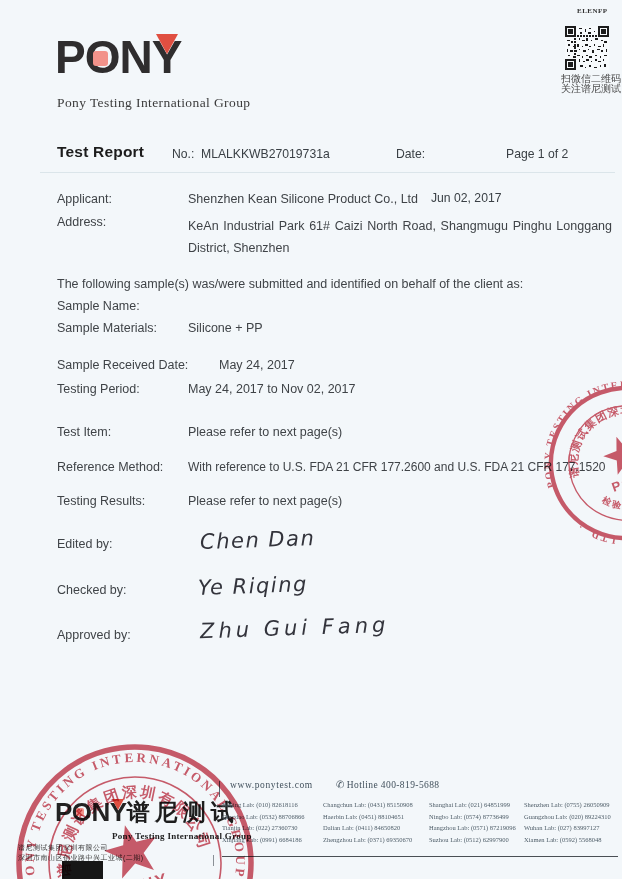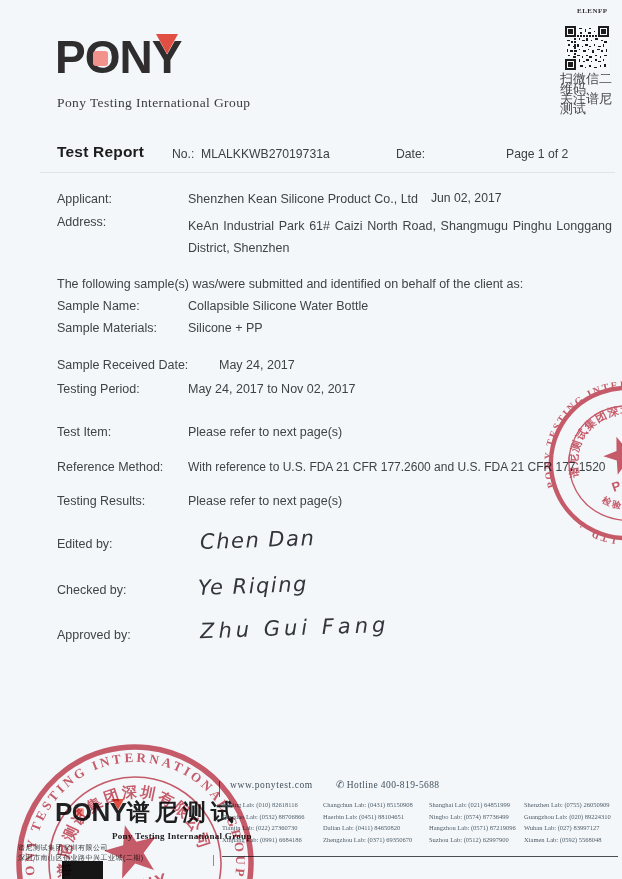--- a/index.html
+++ b/index.html
@@ -9,21 +9,21 @@
   
   .brand-wrap{left:55px;top:34px;width:230px;height:66px;}
   .brand-word{font:900 46px "Liberation Sans",sans-serif;letter-spacing:-1px;color:#2f2d2e;line-height:1;}
   .o-accent{position:absolute;left:38px;top:17px;width:15px;height:15px;background:#f2928a;border-radius:3px;}
   .y-tri{position:absolute;left:101px;top:0;width:0;height:0;
          border-left:11px solid transparent;border-right:11px solid transparent;border-top:20px solid #e04f41;}
   .brand-tagline{left:57px;top:95px;font-family:"Liberation Serif",serif;font-size:13.5px;color:#3b3b3b;letter-spacing:.4px;}
   
   .qr-label{left:577px;top:7px;font:700 7px "Liberation Serif",serif;color:#333;letter-spacing:.5px;}
   .qr-box{left:565px;top:26px;width:44px;height:44px;}
-  .qr-cap{left:560px;top:74px;width:62px;font-size:13px;line-height:10px;color:#4a4a4a;}
+  .qr-cap{left:560px;top:74px;width:62px;font-size:10px;line-height:10px;color:#4a4a4a;text-align:center;}
   
   .rpt-title{left:57px;top:143px;font-size:15.5px;font-weight:700;color:#1c1c1c;letter-spacing:.2px;}
   .hline{left:40px;top:172px;width:575px;height:1px;background:#dbe5ea;}
   .meta{font-size:12.2px;color:#3a4045;}
   
   .lbl{font-size:12.5px;color:#3f4347;}
   .val{font-size:12.5px;color:#3f4347;white-space:nowrap;}
   .intro{left:57px;top:277px;width:530px;font-size:12.5px;color:#3f4347;}
   .addr{white-space:normal;width:424px;text-align:justify;line-height:22px;}
   .sig{font-family:"DejaVu Sans",sans-serif;font-style:italic;font-size:21px;color:#33343c;
@@ -103,21 +103,20 @@
   <span class="abs meta" style="left:506px;top:147px;">Page 1 of 2</span>
   <div class="abs hline"></div>
 
   <span class="abs lbl" style="left:57px;top:192px;">Applicant:</span>
   <span class="abs val" style="left:188px;top:192px;">Shenzhen Kean Silicone Product Co., Ltd</span>
   <span class="abs lbl" style="left:57px;top:215px;">Address:</span>
   <span class="abs val addr" style="left:188px;top:215px;">KeAn Industrial Park 61# Caizi North Road, Shangmugu Pinghu Longgang District, Shenzhen</span>
 
   <div class="abs intro">The following sample(s) was/were submitted and identified on behalf of the client as:</div>
   <span class="abs lbl" style="left:57px;top:299px;">Sample Name:</span>
-  <span class="abs val" style="left:188px;top:299px;">Collapsible Silicone Water Bottle</span>
   <span class="abs lbl" style="left:57px;top:321px;">Sample Materials:</span>
   <span class="abs val" style="left:188px;top:321px;">Silicone + PP</span>
 
   <span class="abs lbl" style="left:57px;top:358px;">Sample Received Date:</span>
   <span class="abs val" style="left:193px;top:358px;margin-left:26px;">May 24, 2017</span>
   <span class="abs lbl" style="left:57px;top:382px;">Testing Period:</span>
   <span class="abs val" style="left:188px;top:382px;">May 24, 2017 to Nov 02, 2017</span>
 
   <span class="abs lbl" style="left:57px;top:425px;">Test Item:</span>
   <span class="abs val" style="left:188px;top:425px;">Please refer to next page(s)</span>

